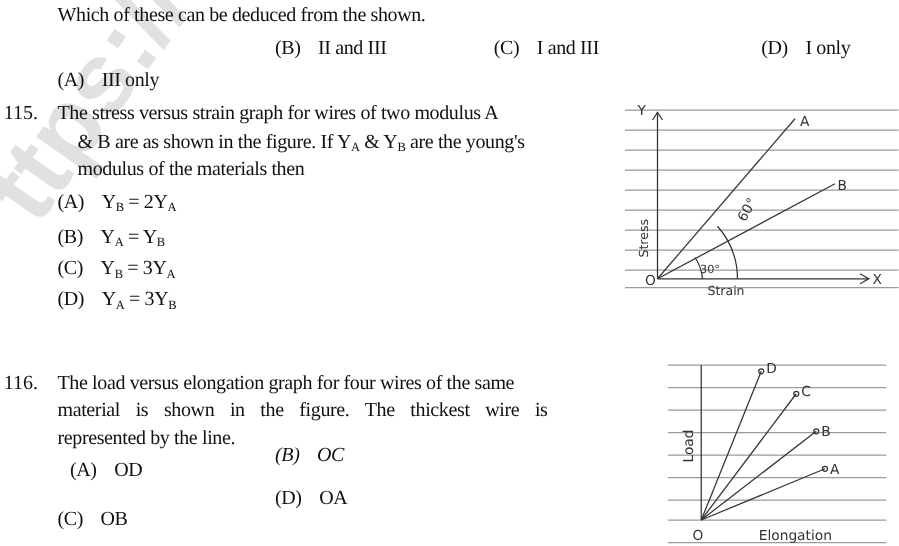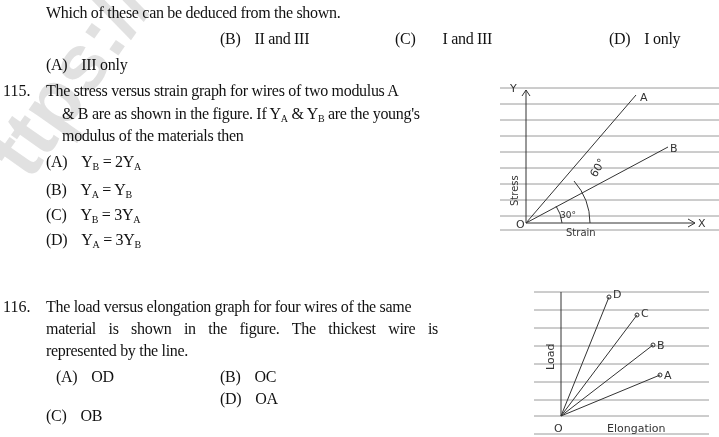--- a/index.html
+++ b/index.html
@@ -16,21 +16,21 @@
 </style>
 </head>
 <body>
 
 <div class="watermark">ttps://www</div>
 
 <div class="t" style="left:46px;top:3px;">Which of these can be deduced from the shown.</div>
 <div>
   <div class="t" style="left:46px;top:43px;margin-top:12px;"><span>(A)</span><span style="margin-left:14px">III only</span></div>
   <div class="t" style="left:220px;top:29px;"><span>(B)</span><span style="margin-left:14px">II and III</span></div>
-  <div class="t" style="left:395px;top:29px;"><span>(C)</span><span style="margin-left:27px">I and III</span></div>
+  <div class="t" style="left:395px;top:29px;"><span>(C)</span><span style="margin-left:14px">I and III</span></div>
   <div class="t" style="left:566px;top:29px;margin-left:43px;"><span>(D)</span><span style="margin-left:14px">I only</span></div>
 </div>
 
 <div class="num" style="left:3px;top:81px;">115.</div>
 <div class="t" style="left:46px;top:81px;width:392px;">The stress versus strain graph for wires of two modulus A</div>
 <div class="t" style="left:62px;top:104px;"><span>&amp; B are as shown in the figure. If Y</span><sub>A</sub><span> &amp; Y</span><sub>B</sub><span> are the young's</span></div>
 <div class="t" style="left:62px;top:126px;">modulus of the materials then</div>
 
 <div class="t" style="left:46px;top:152px;"><span>(A)</span><span style="margin-left:14px">Y</span><sub>B</sub><span> = 2Y</span><sub>A</sub></div>
 <div class="t" style="left:46px;top:180px;"><span>(B)</span><span style="margin-left:14px">Y</span><sub>A</sub><span> = Y</span><sub>B</sub></div>
@@ -72,21 +72,21 @@
     <text x="66" y="158" font-size="10">Strain</text>
   </g>
 </svg>
 
 <div class="num" style="left:3px;top:297px;">116.</div>
 <div class="t" style="left:46px;top:297px;width:392px;">The load versus elongation graph for four wires of the same</div>
 <div class="t just" style="left:46px;top:319px;width:392px;">material is shown in the figure. The thickest wire is</div>
 <div class="t" style="left:46px;top:341px;">represented by the line.</div>
 
 <div class="t" style="left:56px;top:367px;"><span>(A)</span><span style="margin-left:14px">OD</span></div>
-<div class="t" style="left:220px;top:367px;"><span>(B)</span><span style="margin-left:14px">OC</span></div>
+<div class="t" style="left:220px;top:355px;font-style:italic;"><span>(B)</span><span style="margin-left:14px">OC</span></div>
 <div class="t" style="left:46px;top:389px;margin-top:17px;"><span>(C)</span><span style="margin-left:14px">OB</span></div>
 <div class="t" style="left:220px;top:389px;"><span>(D)</span><span style="margin-left:14px">OA</span></div>
 
 <svg style="position:absolute;left:534px;top:282px;" width="185" height="155" viewBox="0 0 185 155">
   <g stroke="#9a9a9a" stroke-width="1">
     <line x1="0" y1="10" x2="175" y2="10"></line>
       <line x1="0" y1="28" x2="175" y2="28"></line>
     <line x1="0" y1="46" x2="175" y2="46"></line>
       <line x1="0" y1="64" x2="175" y2="64"></line>
     <line x1="0" y1="82" x2="175" y2="82"></line>

